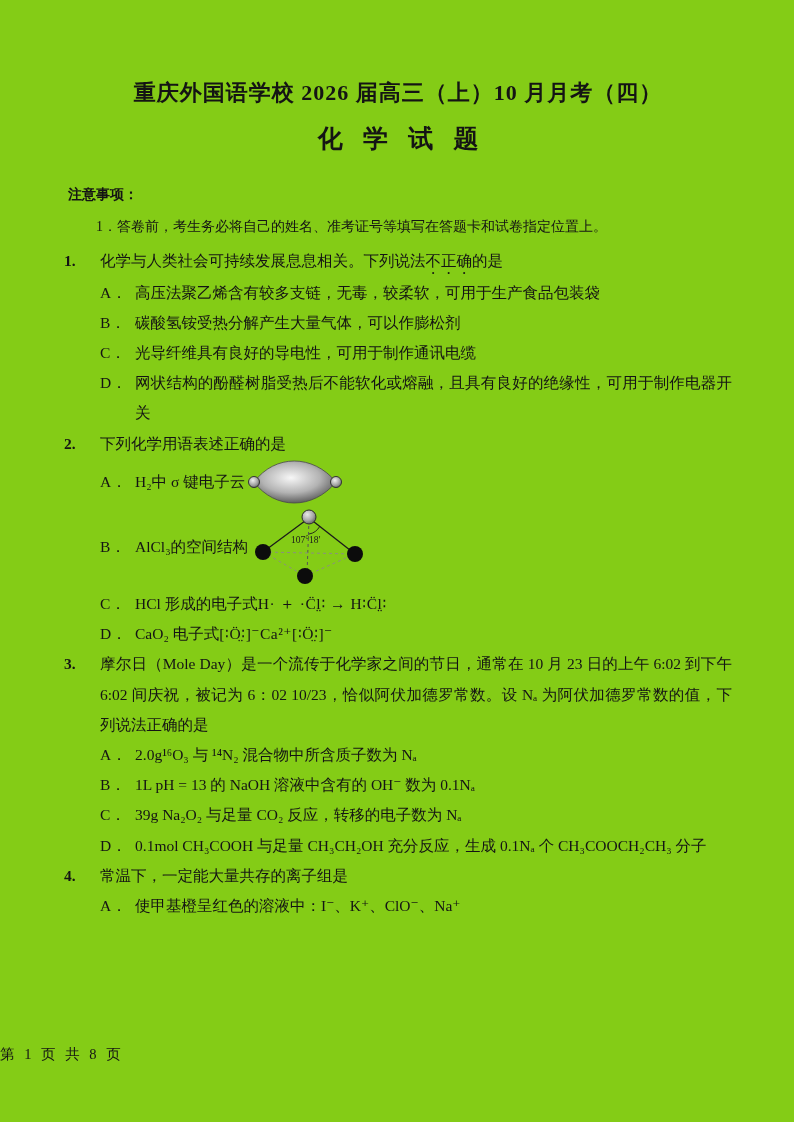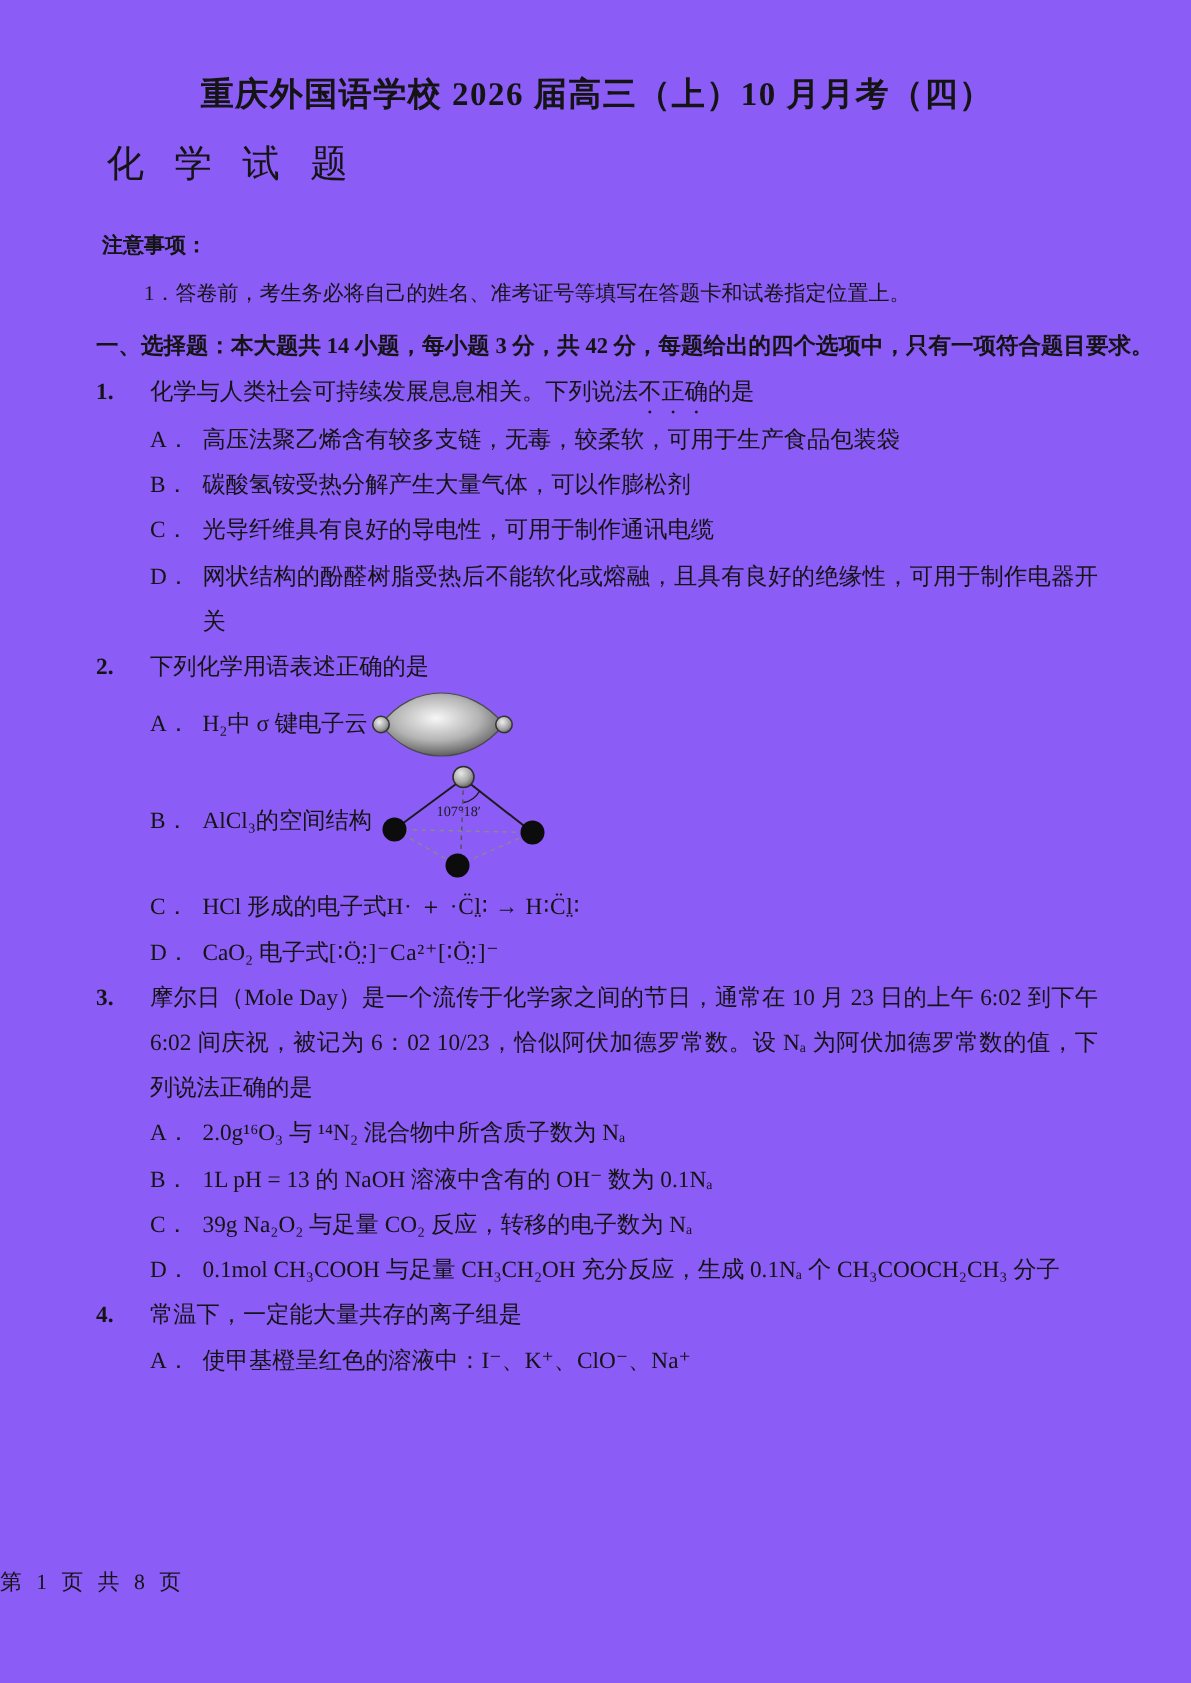--- a/index.html
+++ b/index.html
@@ -1,34 +1,34 @@
 <!DOCTYPE html>
 <html lang="zh"><head>
 <meta charset="utf-8">
 <style>
   html,body { margin:0; padding:0; background:#ffffff; }
   .page {
     position:relative;
     width:794px; height:1122px;
     box-sizing:border-box;
-    padding:48px 62px 0 64px;
-    background:#8b5cf6;
+    padding:78px 62px 0 64px;
+    background:#84cc16;
     color:#141414;
     font-family:"Liberation Serif","DejaVu Serif","DejaVu Sans",serif;
     overflow:hidden;
   }
   .title {
     margin:0 0 14px 0;
     font-size:22px; font-weight:bold;
     text-align:center; letter-spacing:1px;
   }
   .subtitle {
     margin:0 0 26px 0;
-    font-size:25px; font-weight:normal;
-    letter-spacing:7px; text-indent:7px;
+    font-size:25px; font-weight:bold;
+    text-align:center; letter-spacing:7px; text-indent:7px;
   }
   .notice p { margin:4px; font-size:14px; line-height:2.02; }
   .notice-heading { font-weight:bold; }
   .indent { text-indent:2em; }
   .just { text-align:justify; }
   .gap { display:inline-block; width:172px; }
   .section-heading {
     margin:0; font-weight:bold; font-size:15px;
     line-height:2.1; white-space:nowrap;
   }
@@ -59,21 +59,20 @@
 <div class="page">
 
   <h1 class="title">重庆外国语学校 2026 届高三（上）10 月月考（四）</h1>
   <h2 class="subtitle">化 学 试 题</h2>
 
   <div class="notice">
     <p class="notice-heading">注意事项：</p>
     <p class="indent just">1．答卷前，考生务必将自己的姓名、准考证号等填写在答题卡和试卷指定位置上。</p>
   </div>
 
-  <p class="section-heading">一、选择题：本大题共 14 小题，每小题 3 分，共 42 分，每题给出的四个选项中，只有一项符合题目要求。</p>
 
   <div class="q">
     <span class="q-num">1.</span>
     <div class="q-body">
       <p class="stem"><span>化学与人类社会可持续发展息息相关。下列说法</span><span class="em-dots">不正确</span><span>的是</span></p>
       <div class="opt">
         <span class="opt-label">A．</span>
         <span class="opt-text">高压法聚乙烯含有较多支链，无毒，较柔软，可用于生产食品包装袋</span>
       </div>
       <div class="opt">

